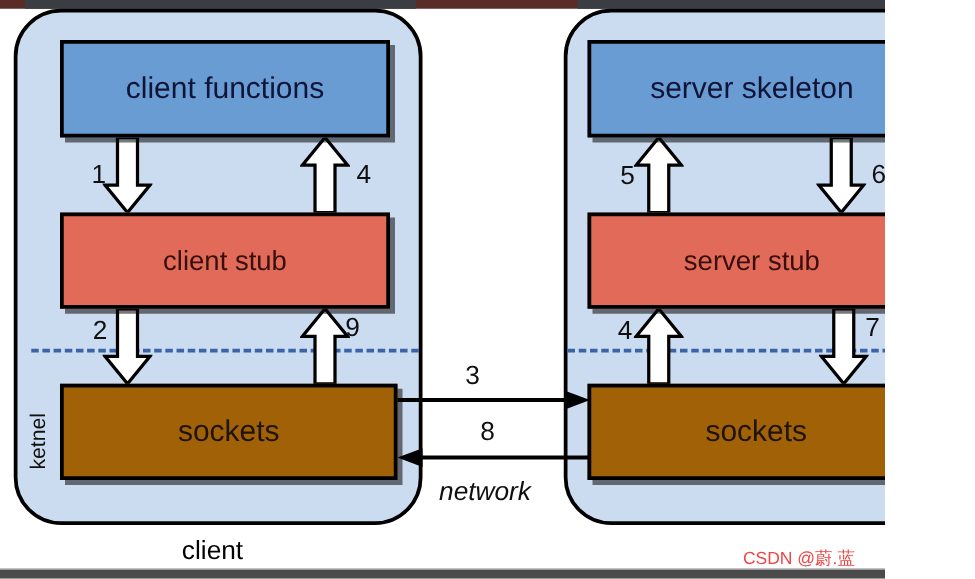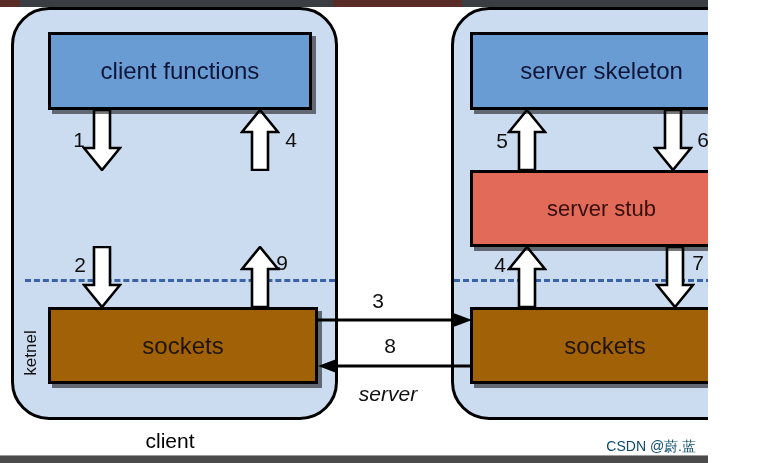--- a/index.html
+++ b/index.html
@@ -75,21 +75,21 @@
   }
   #client-kernel{left:5px;top:343px;}
   #server-kernel{left:737px;top:337px;}
 
   
   .caption{position:absolute;top:429px;width:120px;text-align:center;font-size:21px;color:#000000;}
   #client-caption{left:110px;}
   #server-caption{left:495px;}
 
   
-  #watermark{position:absolute;right:12px;top:438px;font-size:14px;color:#0c4a6e;}
+  #watermark{position:absolute;right:24px;top:438px;font-size:14px;color:#ef4444;}
 </style>
 </head>
 <body>
 
 <div id="stage">
 
   <div class="top-strip">
     <div class="seg seg-left"></div>
     <div class="seg seg-right"></div>
   </div>
@@ -122,20 +122,23 @@
   <svg class="varrow a4" viewBox="0 0 40 62">
     <path d="M12 61 V23 H2 L20 1 L38 23 H28 V61 Z" fill="#fff" stroke="#000" stroke-width="2.6"></path>
   </svg>
   <svg class="varrow a7" viewBox="0 0 40 62">
     <path d="M12 1 H28 V39 H38 L20 61 L2 39 H12 Z" fill="#fff" stroke="#000" stroke-width="2.6"></path>
   </svg>
 
   <div id="client-functions" class="box box-blue">
     <span>client functions</span>
   </div>
+  <div id="client-stub" class="box box-red">
+    <span>client stub</span>
+  </div>
   <div id="client-sockets" class="box box-orange">
     <span>sockets</span>
   </div>
   <div id="server-functions" class="box box-blue">
     <span>server skeleton</span>
   </div>
   <div id="server-stub" class="box box-red">
     <span class="stub-line">server stub</span>
   </div>
   <div id="server-sockets" class="box box-orange">
@@ -153,21 +156,21 @@
   <span id="n10" class="step">4</span>
   <span id="n2" class="step">2</span>
   <span id="n9" class="step">9</span>
   <span id="n5" class="step">5</span>
   <span id="n6" class="step">6</span>
   <span id="n4" class="step">4</span>
   <span id="n7" class="step">7</span>
   <span id="n3" class="step">3</span>
   <span id="n8" class="step">8</span>
 
-  <span id="network-label">server</span>
+  <span id="network-label">network</span>
 
   <span id="client-kernel" class="kernel-label">ketnel</span>
   <span id="server-kernel" class="kernel-label">ketnel</span>
 
   <span id="client-caption" class="caption">client</span>
 
   <span id="watermark">CSDN @蔚.蓝</span>
 
   <div class="bottom-bar"></div>
 

